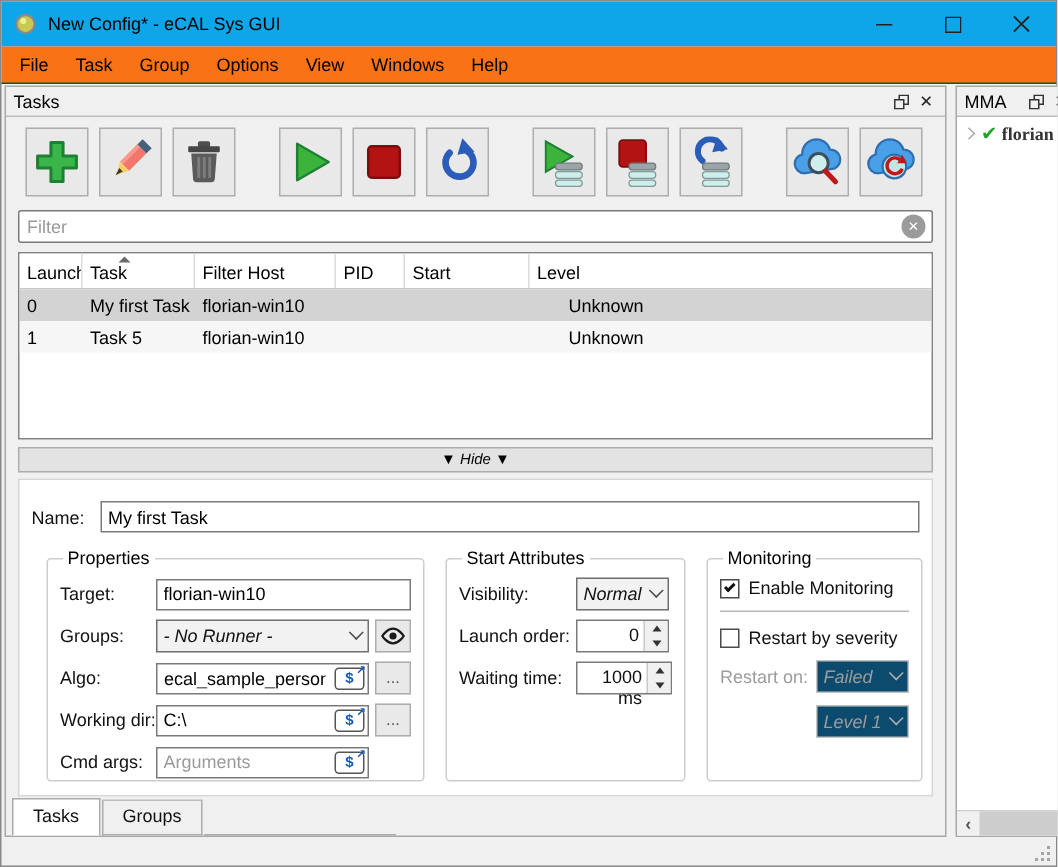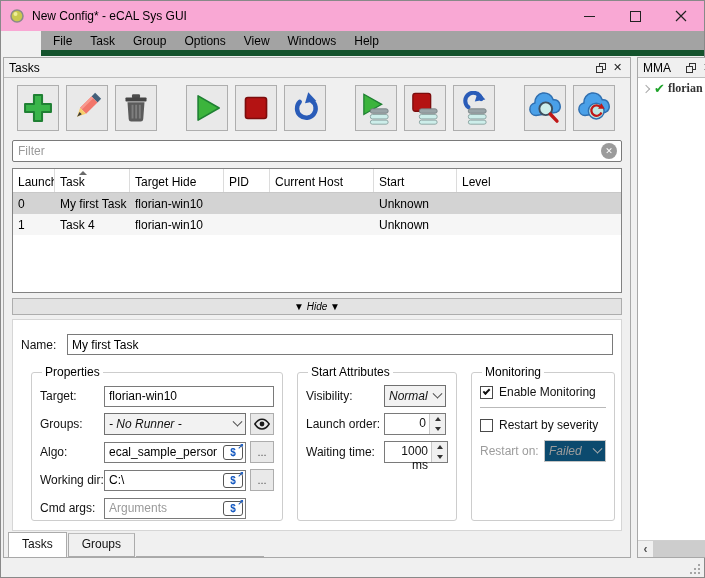--- a/index.html
+++ b/index.html
@@ -2,28 +2,28 @@
 <html><head>
 <meta charset="utf-8">
 <style>
   * { margin:0; padding:0; box-sizing:border-box; }
   html,body { width:705px; height:578px; }
   body { font-family:"Liberation Sans","DejaVu Sans",sans-serif; font-size:12px; color:#111; }
 
   .window { width:705px; height:578px; background:#f0f0f0; border:1px solid #898989; display:flex; flex-direction:column; }
 
   
-  .titlebar { height:30px; background:#f9a8d4; display:flex; align-items:center; flex:none; }
+  .titlebar { height:30px; background:#0ea5e9; display:flex; align-items:center; flex:none; }
   .app-icon { width:14px; height:14px; margin:0 8px 0 9px; flex:none; }
   .title-text { font-size:12px; color:#000; }
   .win-controls { margin-left:auto; display:flex; height:100%; }
   .win-btn { width:46px; height:100%; border:none; background:transparent; display:flex; align-items:center; justify-content:center; cursor:default; }
 
   
-  .menubar { height:25px; background:#a3a3a3; display:flex; align-items:center; padding-left:3px; border-bottom:6px solid #14532d; flex:none;margin-left:40px; }
+  .menubar { height:25px; background:#f97316; display:flex; align-items:center; padding-left:3px; border-bottom:1px solid #14532d; flex:none; }
   .menu-item { padding:4px 9px; color:#000; }
 
   
   .main { flex:1; display:flex; padding:1px 2px 0 2px; min-height:0; }
   .dock { border:1px solid #a8a8a8; background:#f0f0f0; display:flex; flex-direction:column; min-height:0; }
   .dock-left { flex:1; }
   .splitter { width:6px; flex:none; }
   .dock-right { width:84px; flex:none; }
 
   .dock-header { height:20px; display:flex; align-items:center; padding:0 4px 0 5px; border-bottom:1px solid #bdbdbd; flex:none; }
@@ -272,38 +272,37 @@
         <button class="filter-clear">✕</button>
       </div>
 
       <div class="table">
         <div class="thead">
           <div class="th c0">Launch</div>
           <div class="th c1">
               <span>Task</span>
               <span class="sort-up"></span>
             </div>
-          <div class="th c2">Target Hide</div>
+          <div class="th c2">Filter Host</div>
           <div class="th c3">PID</div>
-          <div class="th c4">Current Host</div>
           <div class="th c5">Start</div>
           <div class="th c6">Level</div>
         </div>
         <div class="trow selected">
           <div class="td c0">0</div>
           <div class="td c1">My first Task</div>
           <div class="td c2">florian-win10</div>
           <div class="td c3"></div>
           <div class="td c4"></div>
           <div class="td c5">Unknown</div>
           <div class="td c6"></div>
         </div>
         <div class="trow alt">
           <div class="td c0">1</div>
-          <div class="td c1">Task 4</div>
+          <div class="td c1">Task 5</div>
           <div class="td c2">florian-win10</div>
           <div class="td c3"></div>
           <div class="td c4"></div>
           <div class="td c5">Unknown</div>
           <div class="td c6"></div>
         </div>
       </div>
 
       <button class="hide-btn">▼ Hide ▼</button>
 
@@ -408,20 +407,26 @@
             </div>
             <hr class="mon-sep">
             <div class="mrow">
               <span class="checkbox"></span>
               <span>Restart by severity</span>
             </div>
             <div class="mrow">
               <span class="lbl-dis">Restart on:</span>
               <div class="combo disabled mon-combo">
                 <span class="val">Failed</span>
+                <span class="chev"></span>
+              </div>
+            </div>
+            <div class="mrow mrow-indent">
+              <div class="combo disabled mon-combo">
+                <span class="val">Level 1</span>
                 <span class="chev"></span>
               </div>
             </div>
           </fieldset>
 
         </div>
       </div>
 
       <div class="tabbar">
         <div class="tab active">Tasks</div>

